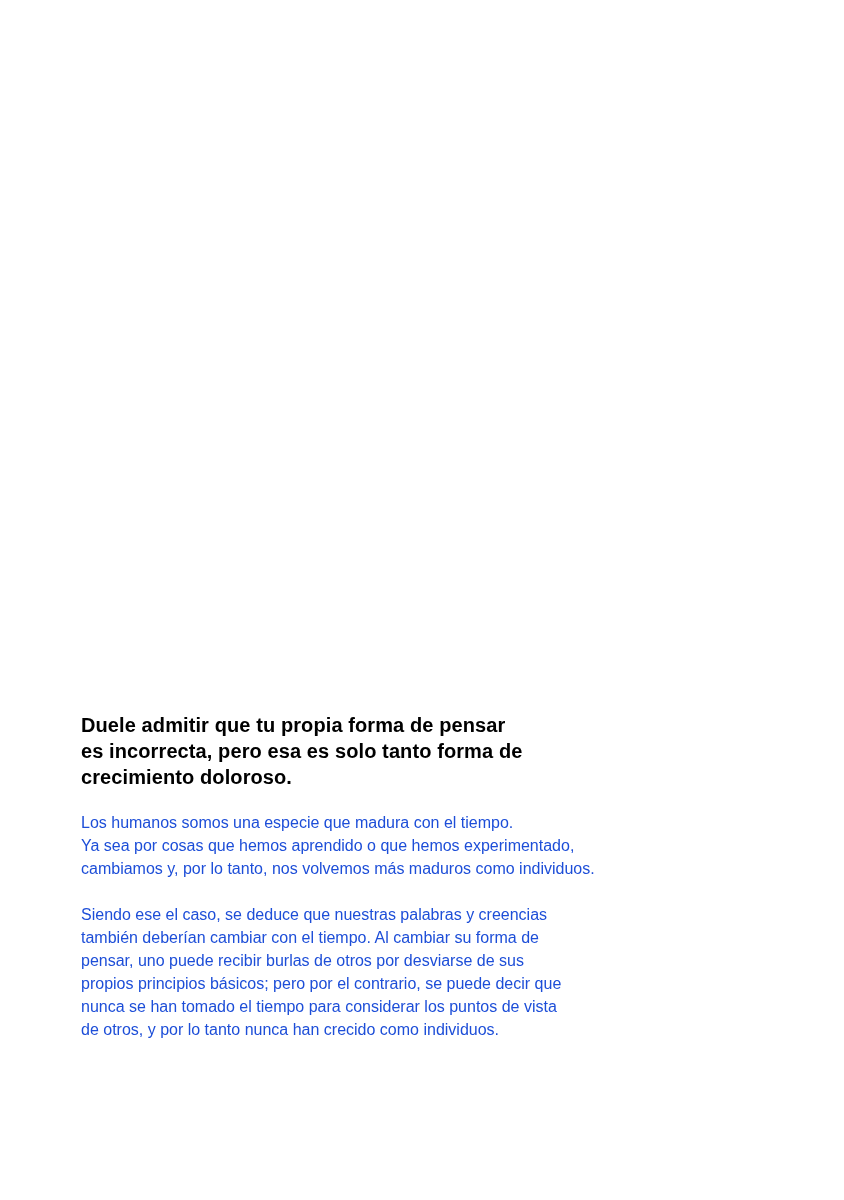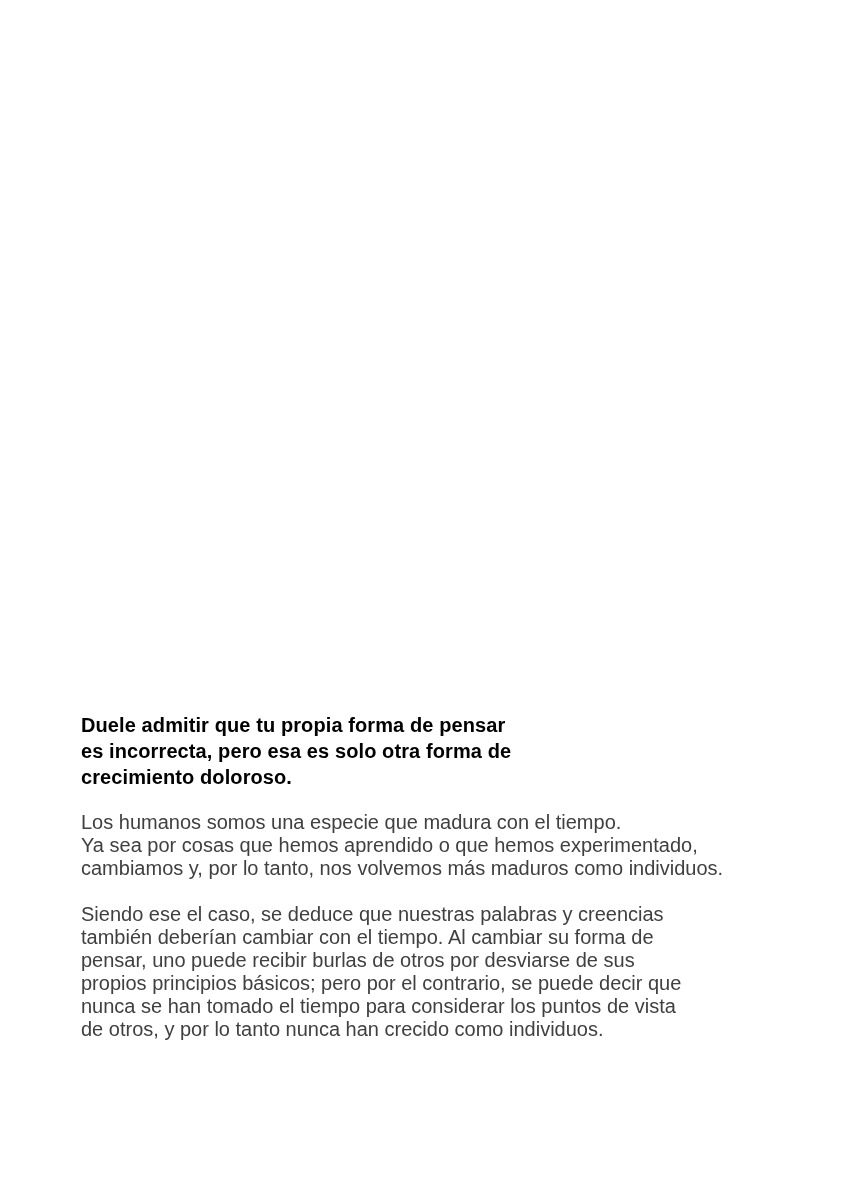--- a/index.html
+++ b/index.html
@@ -24,42 +24,42 @@
   .heading {
     margin: 0 0 21px 0;
     font-size: 20px;
     line-height: 26px;
     font-weight: bold;
     color: #000000;
     letter-spacing: 0.1px;
   }
   .para {
     margin: 0 0 23px 0;
-    font-size: 20px;
+    font-size: 16px;
     line-height: 23px;
     font-weight: normal;
-    color: #404040;
+    color: #1d4ed8;
   }
   .para:last-child {
     margin-bottom: 0;
   }
   .line {
     display: block;
     white-space: pre;
   }
 </style>
 </head>
 <body>
 
 <div class="page">
   <section class="text-block">
 
     <h1 class="heading">
       <span class="line">Duele admitir que tu propia forma de pensar</span>
-      <span class="line">es incorrecta, pero esa es solo otra forma de</span>
+      <span class="line">es incorrecta, pero esa es solo tanto forma de</span>
       <span class="line">crecimiento doloroso.</span>
     </h1>
 
     <p class="para">
       <span class="line">Los humanos somos una especie que madura con el tiempo.</span>
       <span class="line">Ya sea por cosas que hemos aprendido o que hemos experimentado,</span>
       <span class="line">cambiamos y, por lo tanto, nos volvemos más maduros como individuos.</span>
     </p>
 
     <p class="para">

